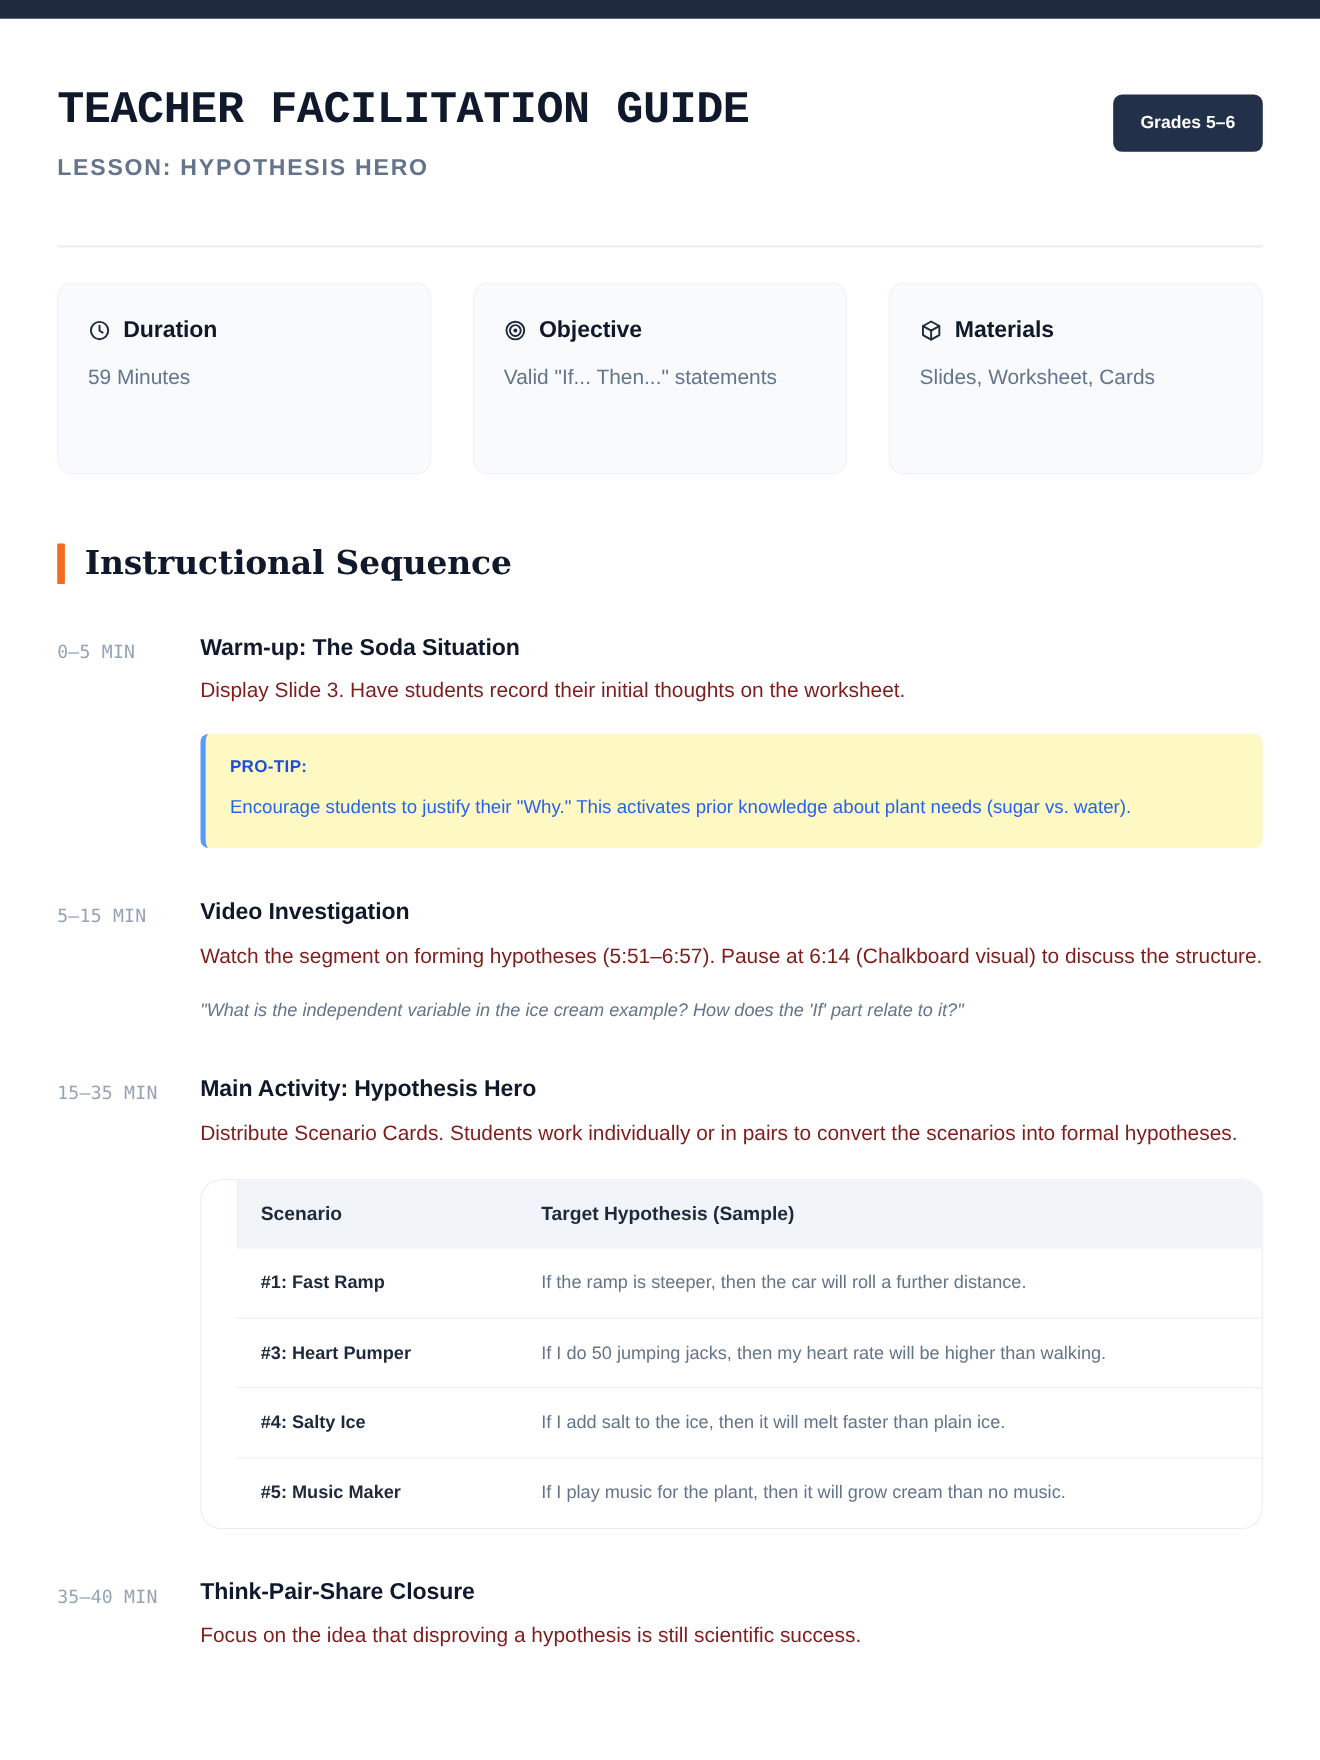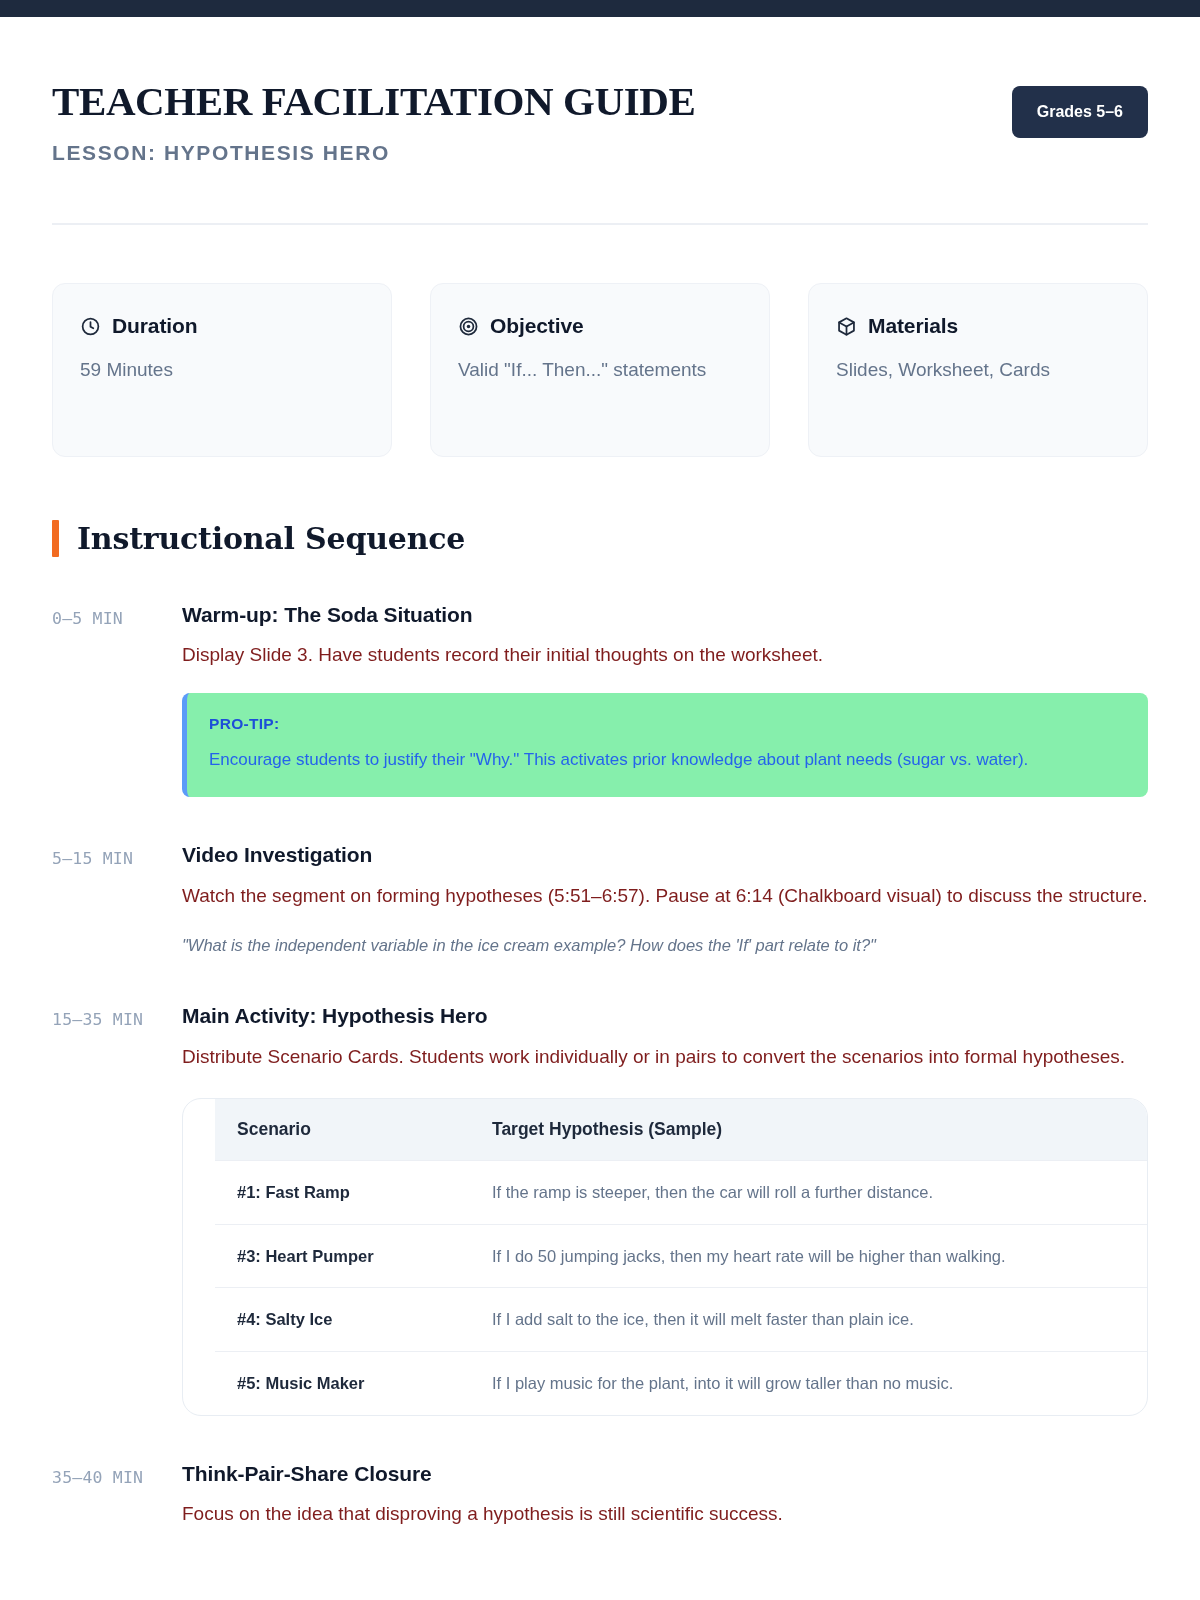--- a/index.html
+++ b/index.html
@@ -29,21 +29,21 @@
   .header {
     display: flex;
     align-items: flex-start;
     justify-content: space-between;
     padding-top: 54px;
   }
 
   .title-block { padding-top: 8px; }
 
   .doc-title {
-    font-family: Liberation Serif, serif;
+    font-family: Liberation Mono, monospace;
     font-size: 41px;
     font-weight: 700;
     letter-spacing: -0.4px;
     color: #10192b;
     line-height: 1.1;
   }
 
   .doc-subtitle {
     margin-top: 17px;
     font-size: 21px;
@@ -66,21 +66,21 @@
   .divider {
     margin-top: 58px;
     border-top: 2px solid #eceff4;
   }
 
   
   .cards {
     display: grid;
     grid-template-columns: repeat(3, 1fr);
     gap: 38px;
-    margin-top: 58px;
+    margin-top: 32px;
   }
 
   .card {
     background: #f8fafc;
     border: 1px solid #eef1f6;
     border-radius: 13px;
     padding: 30px 27px 32px 27px;
     min-height: 174px;
   }
 
@@ -179,21 +179,21 @@
     margin-top: 21px;
     font-size: 16.5px;
     font-style: italic;
     color: #64748b;
     line-height: 1.6;
   }
 
   
   .protip {
     margin-top: 22px;
-    background: #86efac;
+    background: #fef9c3;
     border-left: 5px solid #5b9bf8;
     border-radius: 8px;
     padding: 22px 26px 24px 22px;
   }
 
   .protip-label {
     font-size: 15.5px;
     font-weight: 700;
     color: #1d4ed8;
     letter-spacing: 0.3px;
@@ -356,21 +356,21 @@
               <tr>
                 <td class="scenario">#3: Heart Pumper</td>
                 <td>If I do 50 jumping jacks, then my heart rate will be higher than walking.</td>
               </tr>
               <tr>
                 <td class="scenario">#4: Salty Ice</td>
                 <td>If I add salt to the ice, then it will melt faster than plain ice.</td>
               </tr>
               <tr>
                 <td class="scenario">#5: Music Maker</td>
-                <td>If I play music for the plant, into it will grow taller than no music.</td>
+                <td>If I play music for the plant, then it will grow cream than no music.</td>
               </tr>
             </tbody>
           </table>
         </div>
 
       </div>
     </div>
 
     <div class="tl-row">
       <div class="tl-time">35–40 MIN</div>

